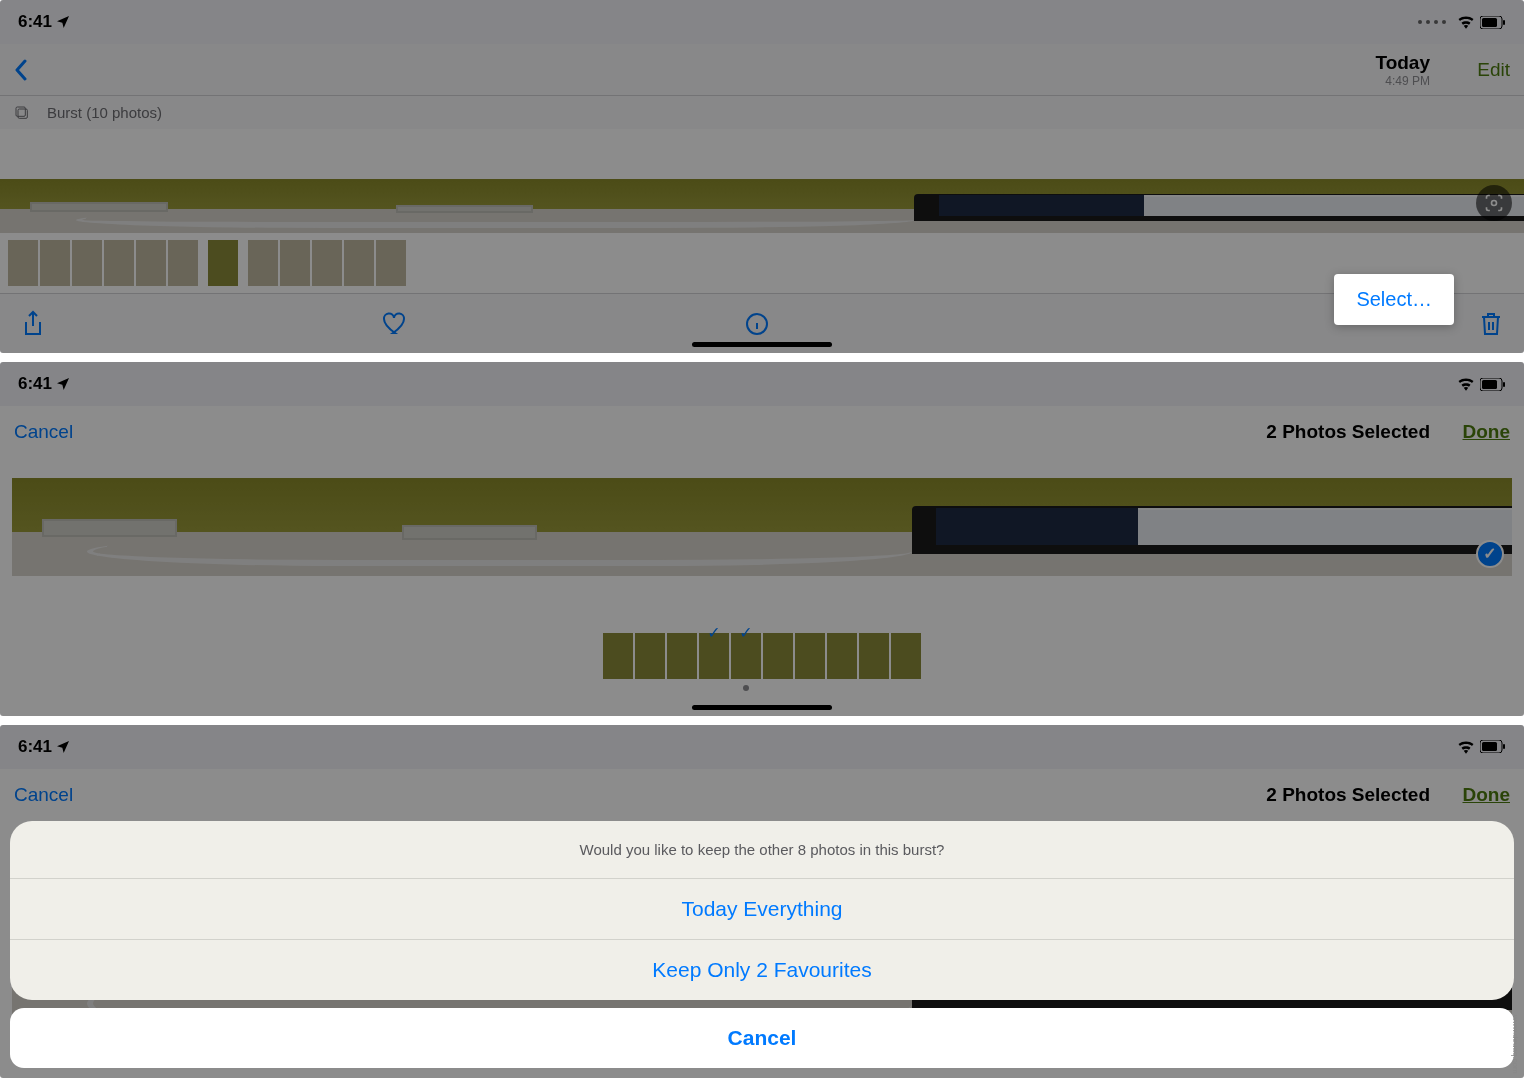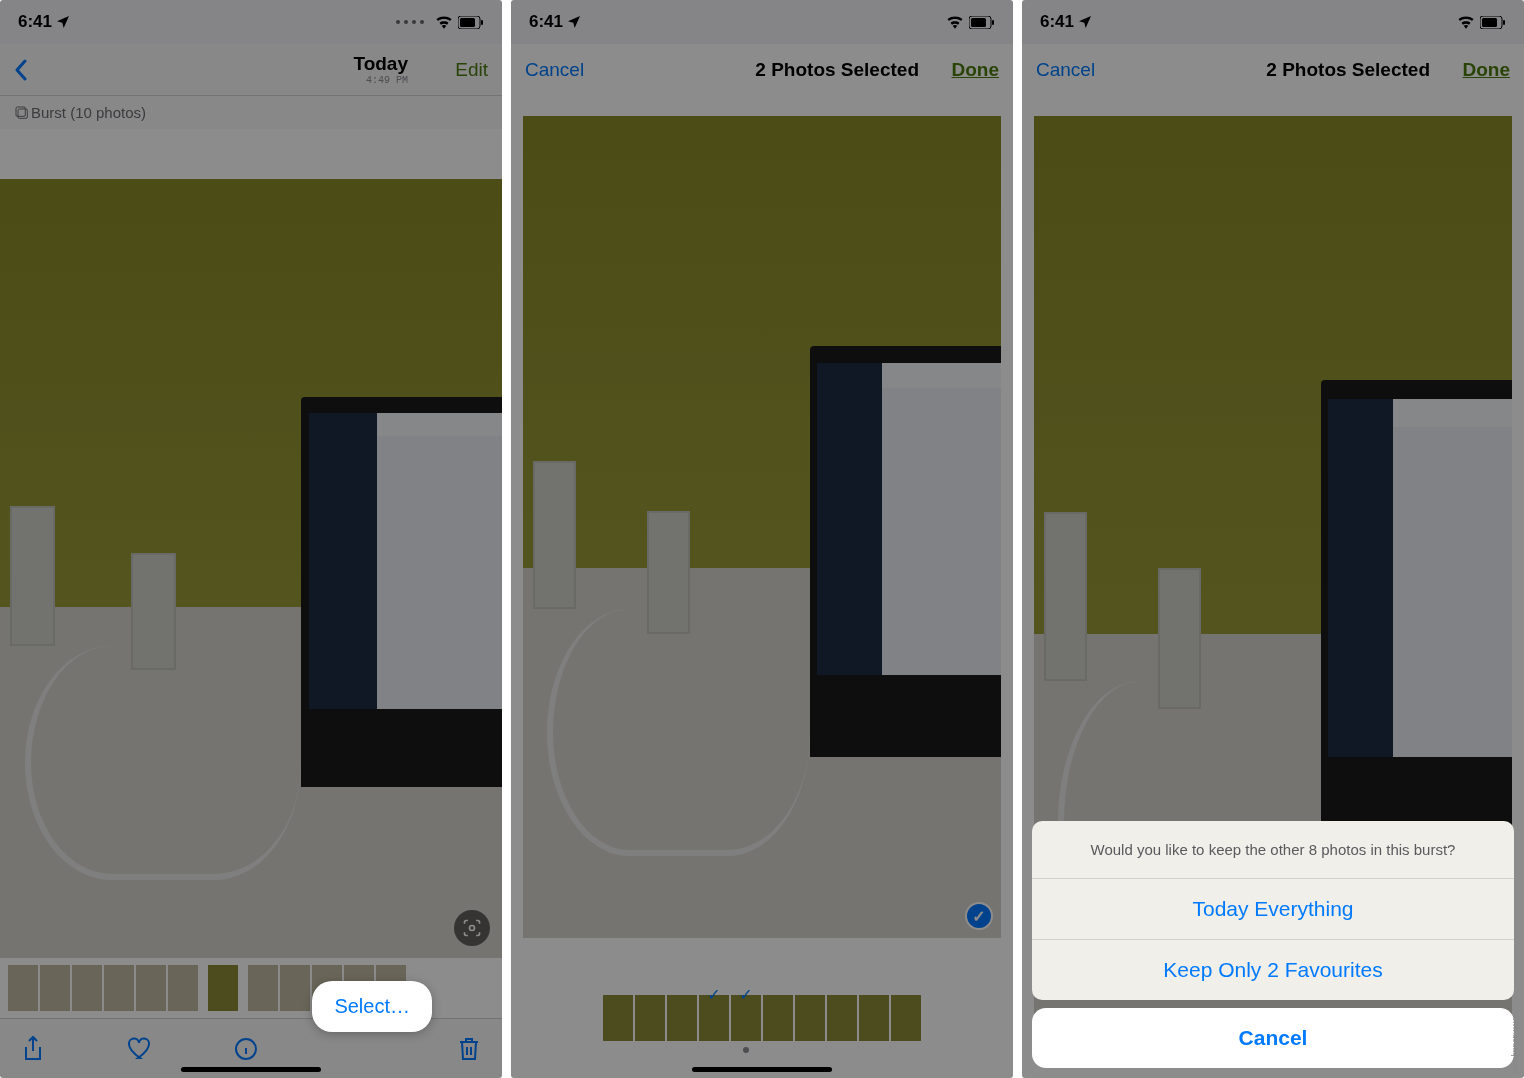--- a/index.html
+++ b/index.html
@@ -1,30 +1,30 @@
 <!DOCTYPE html>
 <html><head>
 <meta charset="utf-8">
 <style>
 *{margin:0;padding:0;box-sizing:border-box;}
 body{background:#fff;font-family:-apple-system,BlinkMacSystemFont,'Helvetica Neue',sans-serif;width:1524px;height:1078px;overflow:hidden;}
-.container{display:flex;gap:9px;width:100%;height:100%;}
+.container{display:flex;gap:9px;width:100%;height:100%;flex-direction:column;}
 .phone{flex:1;background:#f2f2f7;position:relative;display:flex;flex-direction:column;border-radius:3px;overflow:hidden;}
 .dim-overlay{position:absolute;inset:0;background:rgba(0,0,0,0.45);z-index:50;pointer-events:none;}
 .status-bar{height:44px;display:flex;align-items:center;justify-content:space-between;padding:0 18px;font-size:17px;font-weight:600;color:#000;position:relative;z-index:1;}
 .status-left{display:flex;align-items:center;gap:3px;}
 .status-right{display:flex;align-items:center;gap:5px;}
 .nav-bar{height:52px;display:flex;align-items:center;justify-content:space-between;padding:0 14px;background:#f7f7f9;border-bottom:1px solid #d1d1d6;position:relative;z-index:1;}
 .nav-left{min-width:80px;display:flex;align-items:center;color:#007aff;font-size:19px;}
 .nav-right{min-width:80px;text-align:right;color:#4d7c0f;font-size:19px;}
 .nav-right.bold{font-weight:600;text-decoration:underline;}
 .nav-center{flex:1;text-align:right;}
 .nav-title{font-size:19px;font-weight:600;color:#000;}
-.nav-subtitle{font-size:10px;color:#8e8e93;font-family:Liberation Mono, monospace;}
-.burst-label{padding:8px 14px;font-size:15px;color:#6e6e73;display:flex;align-items:center;gap:1px;background:#f7f7f9;position:relative;z-index:1;}
+.nav-subtitle{font-size:12px;color:#8e8e93;}
+.burst-label{padding:8px 14px;font-size:15px;color:#6e6e73;display:flex;align-items:center;gap:17px;background:#f7f7f9;position:relative;z-index:1;}
 .photo-area{flex:1;display:flex;flex-direction:column;background:#fff;position:relative;z-index:1;}
 .main-photo{flex:1;position:relative;margin:20px 12px;}
 .photo-content{position:absolute;inset:0;}
 .wall{position:absolute;top:0;left:0;right:0;height:55%;background:linear-gradient(180deg,#8a8a2a,#9a9a3a);}
 .desk{position:absolute;bottom:0;left:0;right:0;height:45%;background:#d8d4cc;}
 .laptop{position:absolute;right:0;top:28%;width:40%;height:50%;background:#1a1a1a;border-radius:4px 0 0 0;}
 .laptop-screen{position:absolute;top:4%;left:4%;right:0;bottom:20%;background:#e9edf2;}
 .laptop-sidebar{position:absolute;left:0;top:0;width:35%;height:100%;background:#1e2a44;}
 .laptop-header{position:absolute;left:35%;top:0;right:0;height:8%;background:#f5f6f8;}
 .frame{position:absolute;left:2%;top:42%;width:9%;height:18%;background:#d0d0c8;border:2px solid #c0c0b8;}
@@ -32,24 +32,24 @@
 .cable{position:absolute;left:5%;bottom:10%;width:55%;height:30%;border:6px solid #e8e8e8;border-radius:50%/80%;border-top:none;border-right:none;background:transparent;}
 .check-marker{position:absolute;bottom:8px;right:8px;width:28px;height:28px;background:#007aff;border-radius:50%;border:2px solid #fff;display:flex;align-items:center;justify-content:center;color:#fff;font-size:16px;font-weight:bold;}
 .thumb-strip{height:60px;display:flex;align-items:center;padding:4px 8px;gap:2px;background:#fff;}
 .thumb{width:30px;height:46px;background:#8a8a3a;position:relative;}
 .thumb-alt{background:#c0b8a0;}
 .thumb-strip-center{justify-content:center;position:relative;}
 .thumb-check{position:absolute;top:-10px;left:50%;transform:translateX(-50%);color:#007aff;font-size:16px;}
 .dot-below{position:absolute;bottom:-12px;left:50%;transform:translateX(-50%);width:6px;height:6px;background:#8e8e93;border-radius:50%;}
 .toolbar{height:60px;display:flex;align-items:center;justify-content:space-between;padding:0 18px;background:#f7f7f9;border-top:1px solid #d1d1d6;position:relative;z-index:1;}
 .tool-icon{color:#007aff;width:30px;height:30px;display:flex;align-items:center;justify-content:center;}
-.select-popup{position:absolute;bottom:46px;right:70px;background:#fff;border-radius:20px;padding:14px 22px;color:#007aff;font-size:20px;box-shadow:0 2px 10px rgba(0,0,0,0.25);z-index:100;}
+.select-popup{position:absolute;bottom:28px;right:70px;background:#fff;border-radius:4px;padding:14px 22px;color:#007aff;font-size:20px;box-shadow:0 2px 10px rgba(0,0,0,0.25);z-index:100;}
 .home-indicator{position:absolute;bottom:6px;left:50%;transform:translateX(-50%);width:140px;height:5px;background:#000;border-radius:3px;z-index:1;}
 .action-sheet{position:absolute;bottom:10px;left:10px;right:10px;z-index:100;}
-.sheet-block{background:#f0efe9;border-radius:10px;overflow:hidden;margin-bottom:8px;}
+.sheet-block{background:#f0efe9;border-radius:22px;overflow:hidden;margin-bottom:8px;}
 .sheet-msg{padding:18px 24px;font-size:15px;color:#5a5a5e;text-align:center;line-height:1.4;border-bottom:1px solid rgba(0,0,0,0.12);}
 .sheet-btn{padding:18px;text-align:center;font-size:21px;color:#007aff;border-bottom:1px solid rgba(0,0,0,0.12);}
 .sheet-btn:last-child{border-bottom:none;text-align:center;}
 .sheet-cancel{background:#fff;border-radius:14px;padding:18px;text-align:center;font-size:21px;font-weight:600;color:#007aff;}
 .visual-detect{position:absolute;bottom:12px;right:12px;width:36px;height:36px;background:rgba(0,0,0,0.55);border-radius:50%;display:flex;align-items:center;justify-content:center;z-index:2;}
 .watermark{position:absolute;bottom:4px;right:4px;font-size:8px;color:#888;z-index:200;writing-mode:vertical-rl;}
 .page-dots{position:absolute;right:22px;bottom:60px;display:flex;gap:4px;}
 .page-dots span{width:4px;height:4px;background:#666;border-radius:50%;}
 </style>
 </head>

